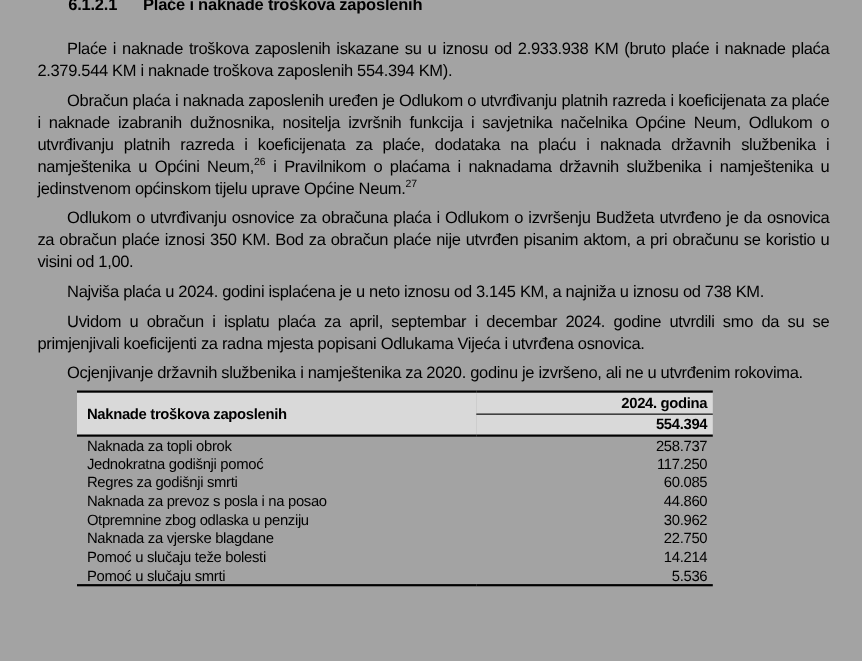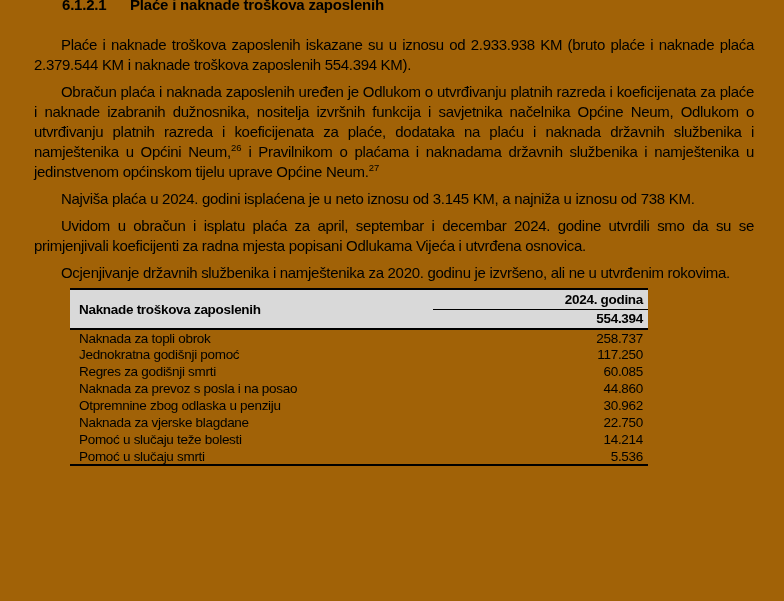--- a/index.html
+++ b/index.html
@@ -5,21 +5,21 @@
   html, body {
     margin: 0;
     padding: 0;
     background: #ffffff;
   }
   .page {
     position: relative;
     width: 784px;
     height: 601px;
     overflow: hidden;
-    background: #a16207;
+    background: #a3a3a3;
     color: #000000;
     font-family: "Liberation Sans", "DejaVu Sans", sans-serif;
     box-sizing: border-box;
     padding: 0 30px;
   }
   .heading {
     margin: -4px 0 0 32px;
     font-size: 15px;
     line-height: 18px;
     font-weight: bold;
@@ -99,20 +99,21 @@
 <div class="page">
 
   <div class="heading">
     <span class="h-num">6.1.2.1</span><span>Plaće i naknade troškova zaposlenih</span>
   </div>
 
   <p class="body-par first">Plaće i naknade troškova zaposlenih iskazane su u iznosu od 2.933.938 KM (bruto plaće i naknade plaća 2.379.544 KM i naknade troškova zaposlenih 554.394 KM).</p>
 
   <p class="body-par"><span>Obračun plaća i naknada zaposlenih uređen je Odlukom o utvrđivanju platnih razreda i koeficijenata za plaće i naknade izabranih dužnosnika, nositelja izvršnih funkcija i savjetnika načelnika Općine Neum, Odlukom o utvrđivanju platnih razreda i koeficijenata za plaće, dodataka na plaću i naknada državnih službenika i namještenika u Općini Neum,</span><sup class="fn">26</sup><span> i Pravilnikom o plaćama i naknadama državnih službenika i namještenika u jedinstvenom općinskom tijelu uprave Općine Neum.</span><sup class="fn">27</sup></p>
 
+  <p class="body-par">Odlukom o utvrđivanju osnovice za obračuna plaća i Odlukom o izvršenju Budžeta utvrđeno je da osnovica za obračun plaće iznosi 350 KM. Bod za obračun plaće nije utvrđen pisanim aktom, a pri obračunu se koristio u visini od 1,00.</p>
 
   <p class="body-par no-justify">Najviša plaća u 2024. godini isplaćena je u neto iznosu od 3.145 KM, a najniža u iznosu od 738 KM.</p>
 
   <p class="body-par">Uvidom u obračun i isplatu plaća za april, septembar i decembar 2024. godine utvrdili smo da su se primjenjivali koeficijenti za radna mjesta popisani Odlukama Vijeća i utvrđena osnovica.</p>
 
   <p class="body-par">Ocjenjivanje državnih službenika i namještenika za 2020. godinu je izvršeno, ali ne u utvrđenim rokovima.</p>
 
 
   <table class="struct">
     <colgroup>

